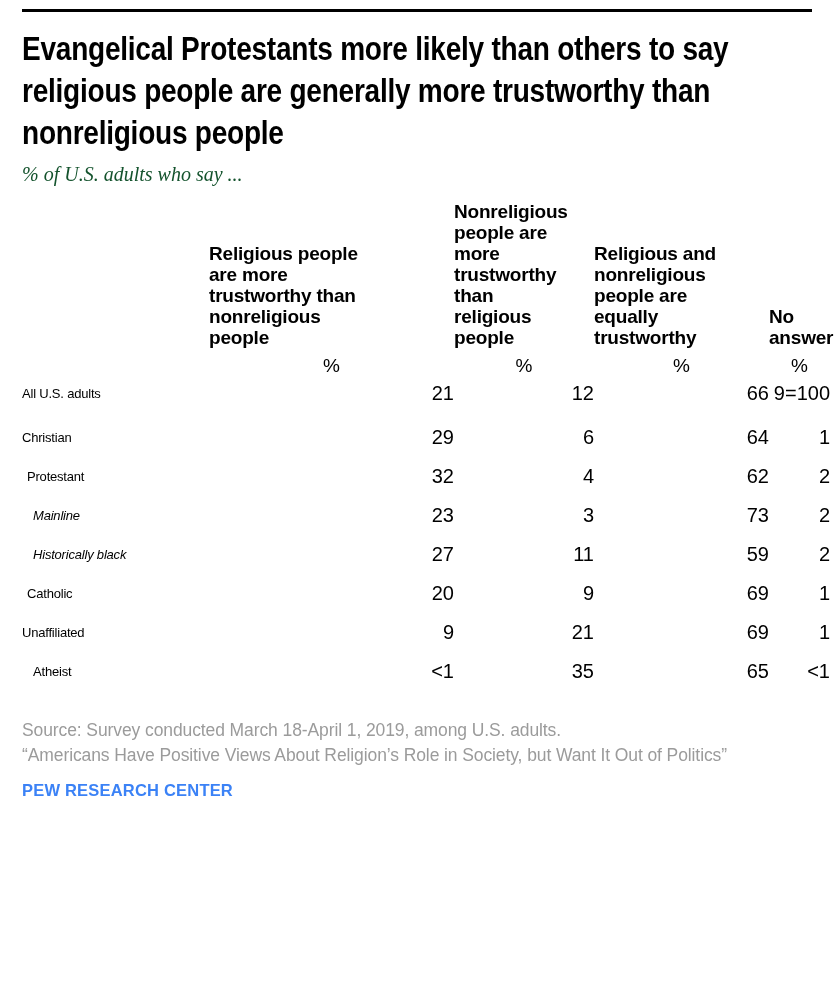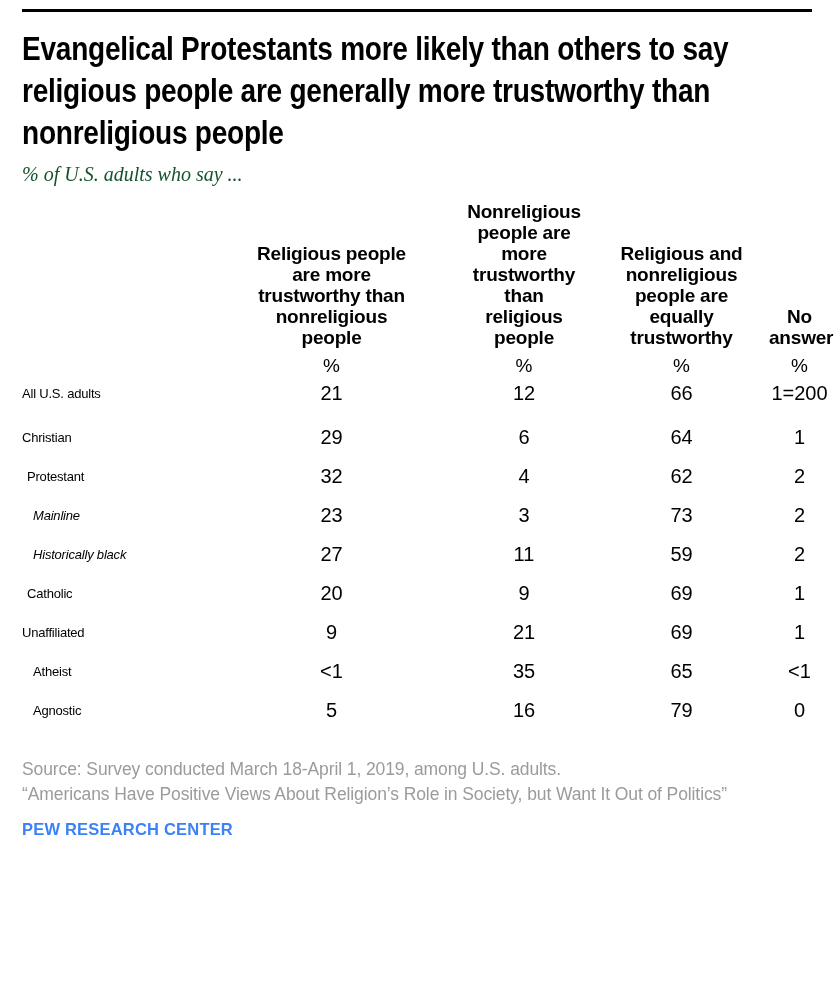--- a/index.html
+++ b/index.html
@@ -50,21 +50,20 @@
   }
   col.c-label { width: 187px; }
   col.c-1 { width: 245px; }
   col.c-2 { width: 140px; }
   col.c-3 { width: 175px; }
   col.c-4 { width: 61px; }
 
   td { padding: 0; }
   .hdr-cell {
     vertical-align: bottom;
-    text-align: center;
     font-weight: 700;
     font-size: 19px;
     line-height: 21px;
     white-space: pre-line;
     padding-bottom: 4px;
     letter-spacing: -0.2px;
   }
   .unit-cell {
     text-align: center;
     font-size: 19px;
@@ -72,21 +71,21 @@
     vertical-align: middle;
   }
   tr.data-row { height: 39px; }
   tr.data-row td { vertical-align: middle; }
   td.row-label {
     font-size: 13px;
     white-space: nowrap;
     letter-spacing: -0.2px;
   }
   td.val {
-    text-align: center;
+    text-align: right;
     font-size: 20px;
     white-space: nowrap;
   }
   tr.gap-after td { padding-bottom: 11px; }
   .indent-0 { padding-left: 0; }
   .indent-1 { padding-left: 5px; }
   .indent-2 { padding-left: 11px; }
   .italic { font-style: italic; }
 
   .footer { margin-top: 27px; }
@@ -152,21 +151,21 @@
         <td class="unit-cell">%</td>
         <td class="unit-cell">%</td>
         <td class="unit-cell">%</td>
         <td class="unit-cell">%</td>
       </tr>
     <tr class="data-row gap-after">
     <td class="row-label indent-0">All U.S. adults</td>
     <td class="val">21</td>
     <td class="val">12</td>
     <td class="val">66</td>
-    <td class="val">1=200</td>
+    <td class="val">9=100</td>
   </tr>
         <tr class="data-row">
     <td class="row-label indent-0">Christian</td>
     <td class="val">29</td>
     <td class="val">6</td>
     <td class="val">64</td>
     <td class="val">1</td>
   </tr>
         <tr class="data-row">
     <td class="row-label indent-1">Protestant</td>
@@ -203,27 +202,20 @@
     <td class="val">69</td>
     <td class="val">1</td>
   </tr>
         <tr class="data-row">
     <td class="row-label indent-2">Atheist</td>
     <td class="val">&lt;1</td>
     <td class="val">35</td>
     <td class="val">65</td>
     <td class="val">&lt;1</td>
   </tr>
-        <tr class="data-row">
-    <td class="row-label indent-2">Agnostic</td>
-    <td class="val">5</td>
-    <td class="val">16</td>
-    <td class="val">79</td>
-    <td class="val">0</td>
-  </tr>
       </tbody>
   </table>
 
   <div class="footer">
     <div class="footer-line">Source: Survey conducted March 18-April 1, 2019, among U.S. adults.</div>
     <div class="footer-line">“Americans Have Positive Views About Religion’s Role in Society, but Want It Out of Politics”</div>
     <div class="brand">PEW RESEARCH CENTER</div>
   </div>
 
 </div>

